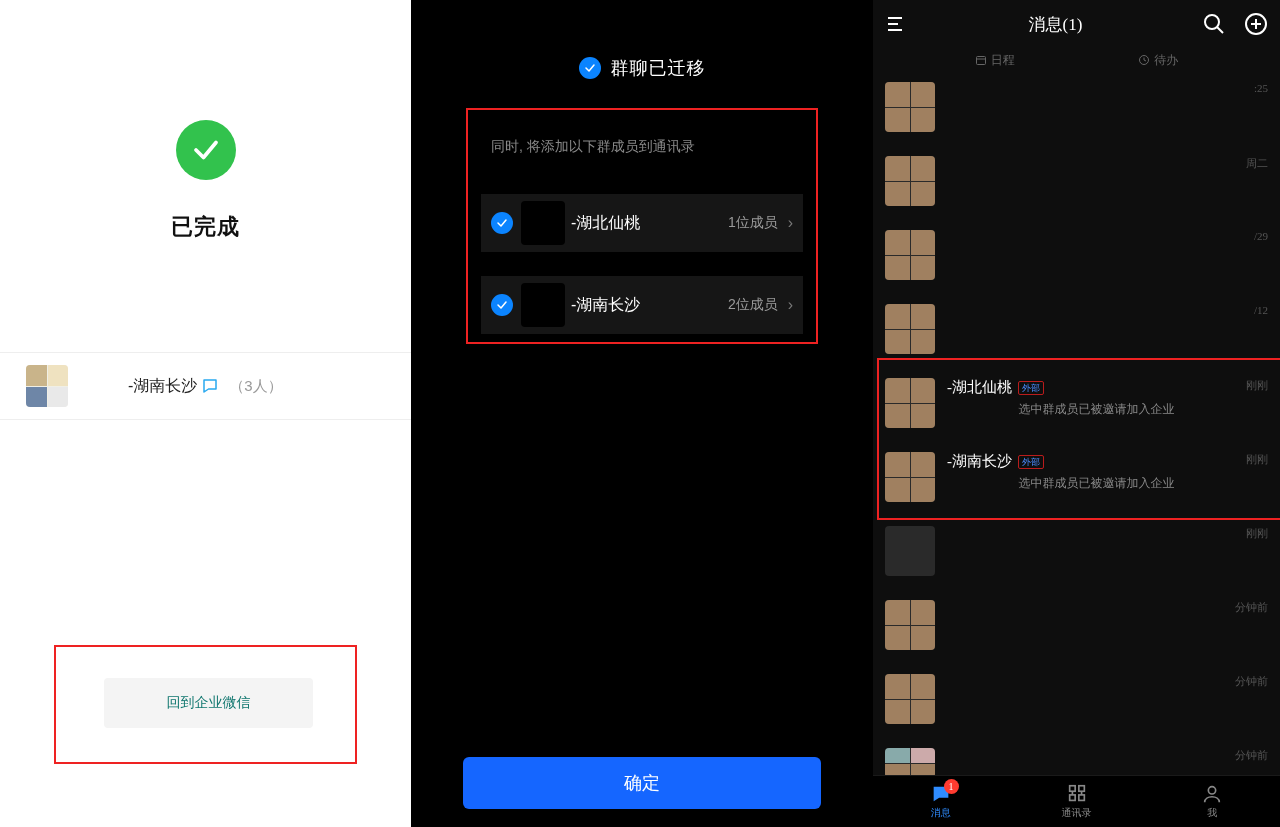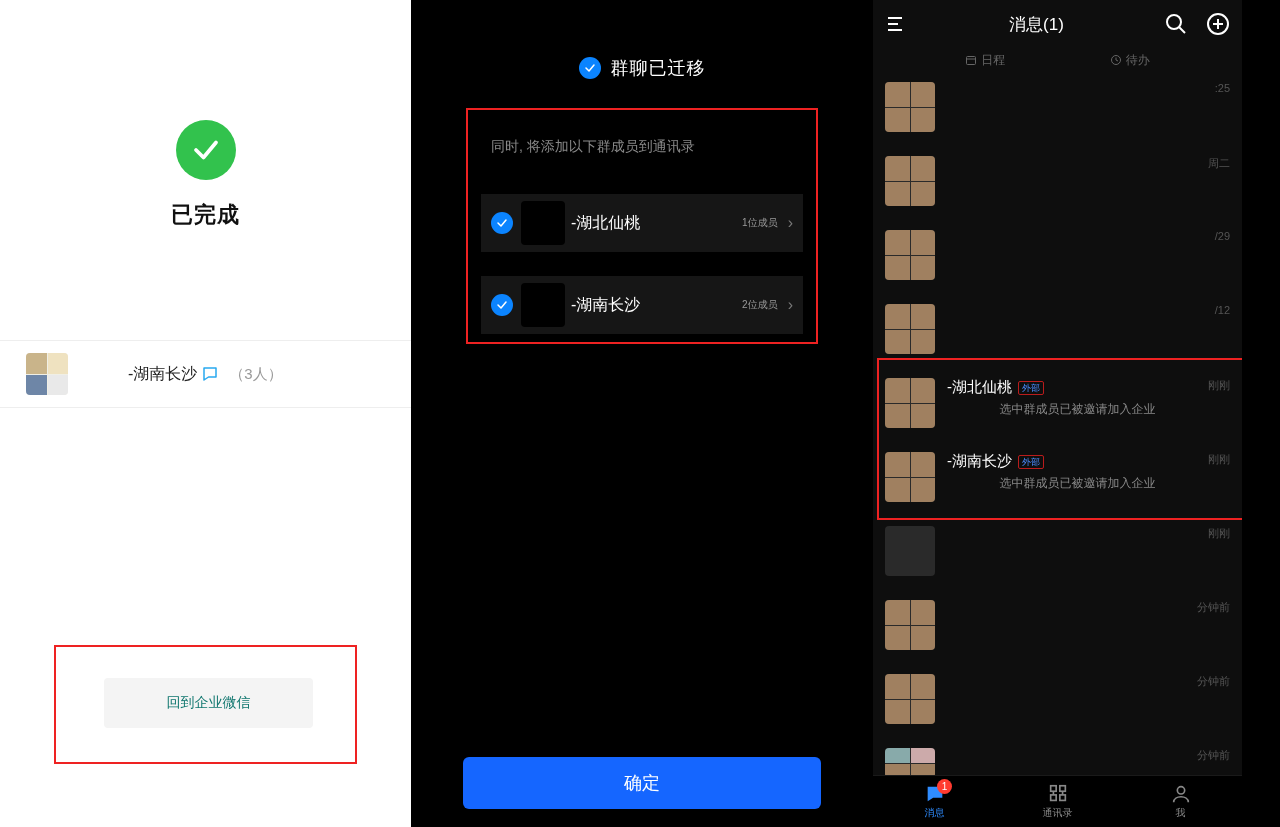--- a/index.html
+++ b/index.html
@@ -3,21 +3,21 @@
 <meta charset="utf-8">
 <style>
   * { box-sizing: border-box; margin: 0; padding: 0; }
   html, body { width: 1280px; height: 827px; font-family: -apple-system, "Helvetica Neue", sans-serif; }
   body { display: flex; background: #000; }
 
   
   .p1 { width: 411px; height: 827px; background: #fff; position: relative; display:flex; flex-direction:column; align-items:center; }
   .p1 .success-circle { width:60px; height:60px; border-radius:50%; background:#32c24d; margin-top:120px; display:flex; align-items:center; justify-content:center; }
   .p1 .success-circle svg { width:30px; height:30px; }
-  .p1 .done-title { font-size:22px; font-weight:600; margin-top:20px; color:#111; letter-spacing:1px; }
+  .p1 .done-title { font-size:22px; font-weight:600; margin-top:32px; color:#111; letter-spacing:1px; }
   .p1 .group-row { width:100%; display:flex; align-items:center; padding:12px 26px; margin-top:110px; border-top:1px solid #eee; border-bottom:1px solid #eee; }
   .p1 .avatar-grid { width:42px; height:42px; border-radius:4px; background:#f0efe5; display:grid; grid-template-columns:1fr 1fr; grid-template-rows:1fr 1fr; gap:1px; overflow:hidden;}
   .p1 .avatar-grid div { background:#c9b48a; }
   .p1 .avatar-grid div:nth-child(2){background:#efe2c0;}
   .p1 .avatar-grid div:nth-child(3){background:#6e86a7;}
   .p1 .avatar-grid div:nth-child(4){background:#e9e9e9;}
   .p1 .group-name { margin-left:60px; font-size:16px; color:#222; display:flex; align-items:center; gap:4px;}
   .p1 .chat-icon { width:18px; height:18px; }
   .p1 .group-count { color:#999; font-size:15px; margin-left:6px;}
   .p1 .red-box-1 { position:absolute; left:54px; right:54px; bottom:63px; top:645px; border:2px solid #e22; }
@@ -30,26 +30,26 @@
   .p2 .check-circle svg { width:12px; height:12px; }
   .p2 .migrated-title { font-size:18px; letter-spacing:1px; }
   .p2 .red-box-2 { position:absolute; left:55px; right:55px; top:108px; height:236px; border:2px solid #e22; }
   .p2 .hint { position:absolute; left:80px; top:138px; font-size:14px; color:#888; }
   .p2 .member-row { position:absolute; left:70px; right:70px; height:58px; background:#161616; display:flex; align-items:center; padding:0 10px; }
   .p2 .member-row.r1 { top:194px; }
   .p2 .member-row.r2 { top:276px; }
   .p2 .member-row .check-circle { margin-right:8px; }
   .p2 .member-row .black-sq { width:44px; height:44px; background:#000; border-radius:4px; margin-right:6px; }
   .p2 .member-row .loc { font-size:16px; }
-  .p2 .member-row .count { margin-left:auto; font-size:10px; color:#9a9a9a; }
+  .p2 .member-row .count { margin-left:auto; font-size:14px; color:#9a9a9a; }
   .p2 .member-row .chev { margin-left:10px; color:#777; font-size:16px; }
   .p2 .confirm-btn { position:absolute; left:52px; right:52px; bottom:18px; height:52px; background:#1566ff; border-radius:6px; display:flex; align-items:center; justify-content:center; font-size:18px; }
 
   
-  .p3 { width:369px; height:827px; background:#0e0e0e; position:relative; color:#fff; overflow:hidden;}
+  .p3 { width:407px; height:827px; background:#0e0e0e; position:relative; color:#fff; overflow:hidden;font-family:Liberation Serif, serif;}
   .p3 .header { height:48px; display:flex; align-items:center; padding:0 12px; }
   .p3 .header .title { flex:1; text-align:center; font-size:17px; }
   .p3 .header .icon-btn { width:24px; height:24px; display:flex; align-items:center; justify-content:center; color:#fff; }
   .p3 .header .menu-icon{margin-right:auto;}
   .p3 .header .right-icons{display:flex; gap:18px;}
   .p3 .tabrow { height:24px; display:flex; justify-content:space-around; align-items:center; padding:0 40px; overflow:hidden;text-align:center;}
   .p3 .tabrow span { font-size:12px; color:#666; display:flex; align-items:center; gap:4px;}
   .p3 .chat-list { position:absolute; top:72px; bottom:48px; left:0; right:0; }
   .p3 .chat-item { height:74px; display:flex; align-items:flex-start; padding:10px 12px; position:relative;text-align:center; }
   .p3 .chat-item .avatar { width:50px; height:50px; border-radius:4px; background:#2a2a2a; display:grid; grid-template-columns:1fr 1fr; grid-template-rows:1fr 1fr; gap:1px; overflow:hidden; flex-shrink:0;}

